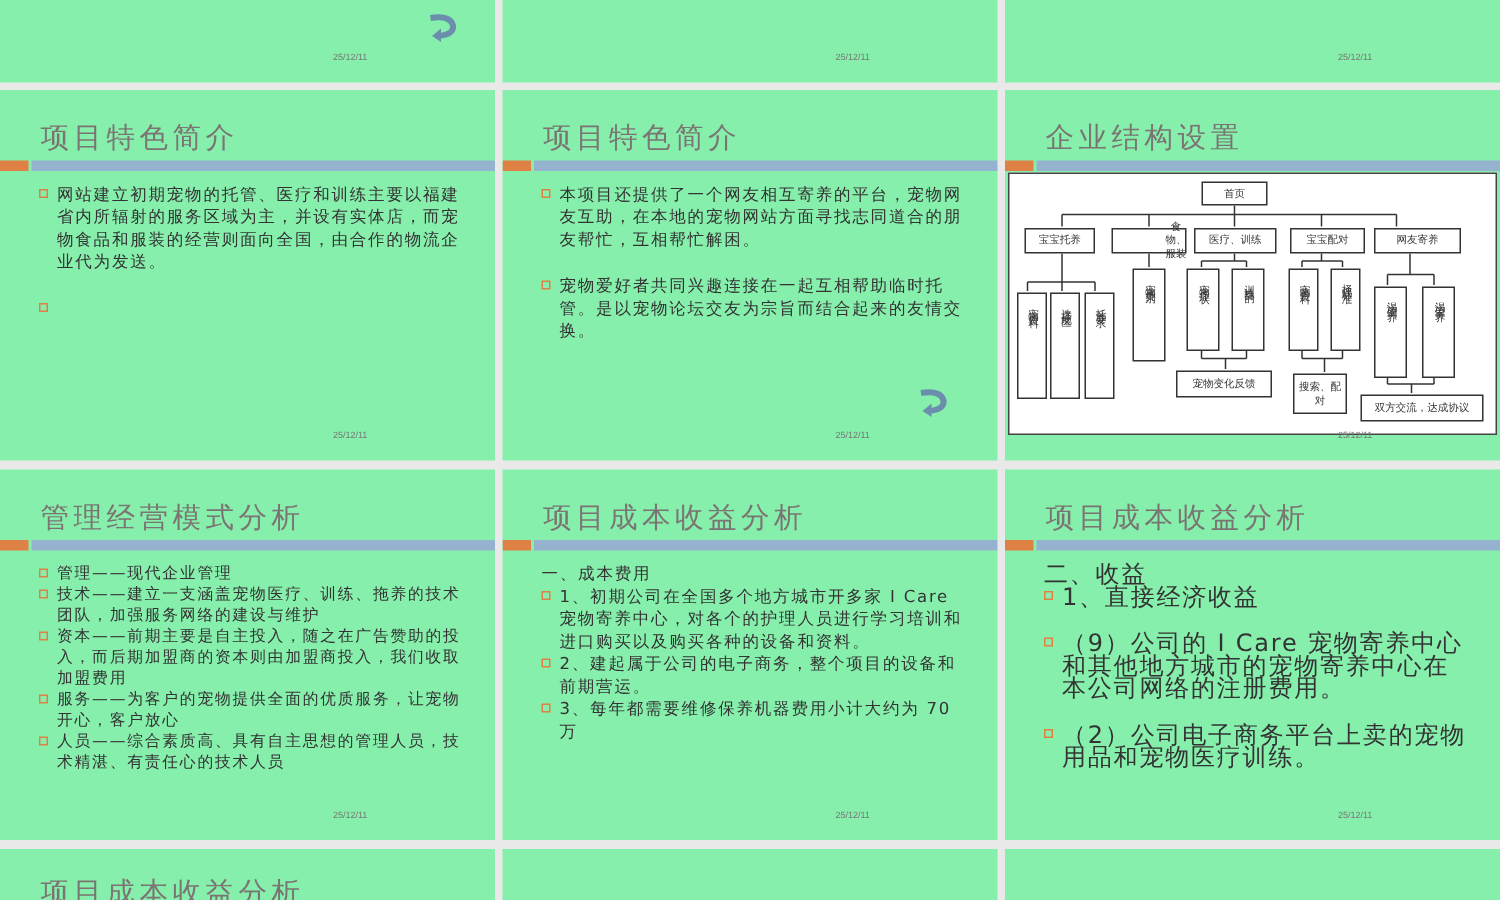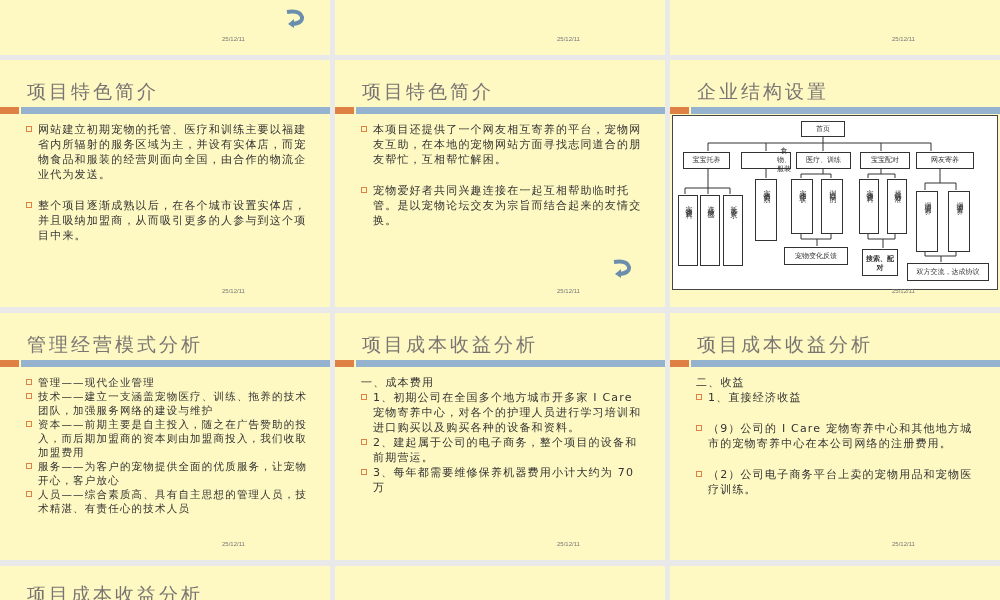--- a/index.html
+++ b/index.html
@@ -1,18 +1,18 @@
 <!DOCTYPE html>
 <html><head>
 <meta charset="utf-8">
 <style>
   * { box-sizing: border-box; margin: 0; padding: 0; }
   html, body { width: 1000px; height: 600px; overflow: hidden; background: #e9e9e9; }
   body { position: relative; font-family: "DejaVu Sans", "Liberation Sans", sans-serif; }
-  .slide { position: absolute; background: #fef9c3; overflow: hidden; }
+  .slide { position: absolute; background: #86efac; overflow: hidden; }
   .slide-title { position: absolute; left: 27px; top: 19px; font-size: 19px; color: #7a7572; letter-spacing: 3px; font-weight: normal; font-family: "DejaVu Sans", sans-serif; }
   .accent-bar { position: absolute; left: 0; top: 47px; width: 100%; height: 7px; }
   .accent-bar .orange { position: absolute; left: 0; top: 0; width: 19px; height: 7px; background: #df8045; }
   .accent-bar .blue { position: absolute; left: 21px; right: 0; top: 0; height: 7px; background: #95b3cf; }
   .date { position: absolute; left: 222px; font-size: 6px; color: #777; font-family: "Liberation Sans", sans-serif; }
   .body { position: absolute; left: 26px; right: 18px; top: 62px; font-size: 11px; color: #333; line-height: 15px; letter-spacing: 1.2px; }
   .bullet { position: relative; padding-left: 12px; }
   .bullet .box { position: absolute; left: 0; top: 4px; width: 6px; height: 6px; border: 1px solid #df8045; }
   .gap { height: 16px; }
   .plain { padding-left: 0; }
@@ -41,21 +41,21 @@
 
 <div class="slide" style="left:0;top:60px;width:330px;height:247px;">
   <div class="slide-title">项目特色简介</div>
   <div class="accent-bar">
       <div class="orange"></div>
       <div class="blue"></div>
     </div>
   <div class="body">
     <div class="bullet"><span class="box"></span><span>网站建立初期宠物的托管、医疗和训练主要以福建省内所辐射的服务区域为主，并设有实体店，而宠物食品和服装的经营则面向全国，由合作的物流企业代为发送。</span></div>
     <div class="gap"></div>
-    <div class="bullet"><span class="box"></span><span>整个项目逐渐成熟以后，在各个城市设置实体店，并且吸纳加盟商，从而吸引更多的人参与到这个项目中来。</span></div>
+    <div class="bullet"><span class="box"></span></div>
   </div>
   <div class="date" style="top:228px;">25/12/11</div>
 </div>
 
 <div class="slide" style="left:335px;top:60px;width:330px;height:247px;">
   <div class="slide-title">项目特色简介</div>
   <div class="accent-bar">
       <div class="orange"></div>
       <div class="blue"></div>
     </div>
@@ -127,21 +127,21 @@
     <div class="node" style="left:243px;top:36px;width:58px;height:17px;">网友寄养</div>
     <div class="node vnode" style="left:5px;top:79px;width:20px;height:71px;">宠物资料</div>
     <div class="node vnode" style="left:27px;top:79px;width:20px;height:71px;">选择地区</div>
     <div class="node vnode" style="left:50px;top:79px;width:20px;height:71px;">托养要求</div>
     <div class="node vnode" style="left:82px;top:63px;width:22px;height:62px;">宠物类别</div>
     <div class="node vnode" style="left:118px;top:63px;width:22px;height:55px;">宠物症状</div>
     <div class="node vnode" style="left:148px;top:63px;width:22px;height:55px;">训练目的</div>
     <div class="node" style="left:111px;top:131px;width:64px;height:18px;">宠物变化反馈</div>
     <div class="node vnode" style="left:186px;top:63px;width:20px;height:55px;">宠物资料</div>
     <div class="node vnode" style="left:214px;top:63px;width:20px;height:55px;">择偶标准</div>
-    <div class="node" style="left:189px;top:133px;width:36px;height:27px;white-space:normal;font-weight:bold;">搜索、配对</div>
+    <div class="node" style="left:189px;top:133px;width:36px;height:27px;white-space:normal;">搜索、配对</div>
     <div class="node vnode" style="left:243px;top:75px;width:22px;height:61px;">渴望饲养</div>
     <div class="node vnode" style="left:275px;top:75px;width:22px;height:61px;">渴望寄养</div>
     <div class="node" style="left:234px;top:147px;width:82px;height:18px;">双方交流，达成协议</div>
   </div>
   <div class="date" style="top:228px;">25/12/11</div>
 </div>
 
 <div class="slide" style="left:0;top:313px;width:330px;height:247px;">
   <div class="slide-title">管理经营模式分析</div>
   <div class="accent-bar">
@@ -172,21 +172,21 @@
   </div>
   <div class="date" style="top:228px;">25/12/11</div>
 </div>
 
 <div class="slide" style="left:670px;top:313px;width:330px;height:247px;">
   <div class="slide-title">项目成本收益分析</div>
   <div class="accent-bar">
       <div class="orange"></div>
       <div class="blue"></div>
     </div>
-  <div class="body" style="font-size:11px;line-height:15px;">
+  <div class="body" style="font-size:16px;line-height:15px;">
     <div class="plain">二、收益</div>
     <div class="bullet"><span class="box"></span><span>1、直接经济收益</span></div>
     <div class="gap"></div>
     <div class="bullet"><span class="box"></span><span>（9）公司的 I Care 宠物寄养中心和其他地方城市的宠物寄养中心在本公司网络的注册费用。</span></div>
     <div class="gap"></div>
     <div class="bullet"><span class="box"></span><span>（2）公司电子商务平台上卖的宠物用品和宠物医疗训练。</span></div>
   </div>
   <div class="date" style="top:228px;">25/12/11</div>
 </div>
 

